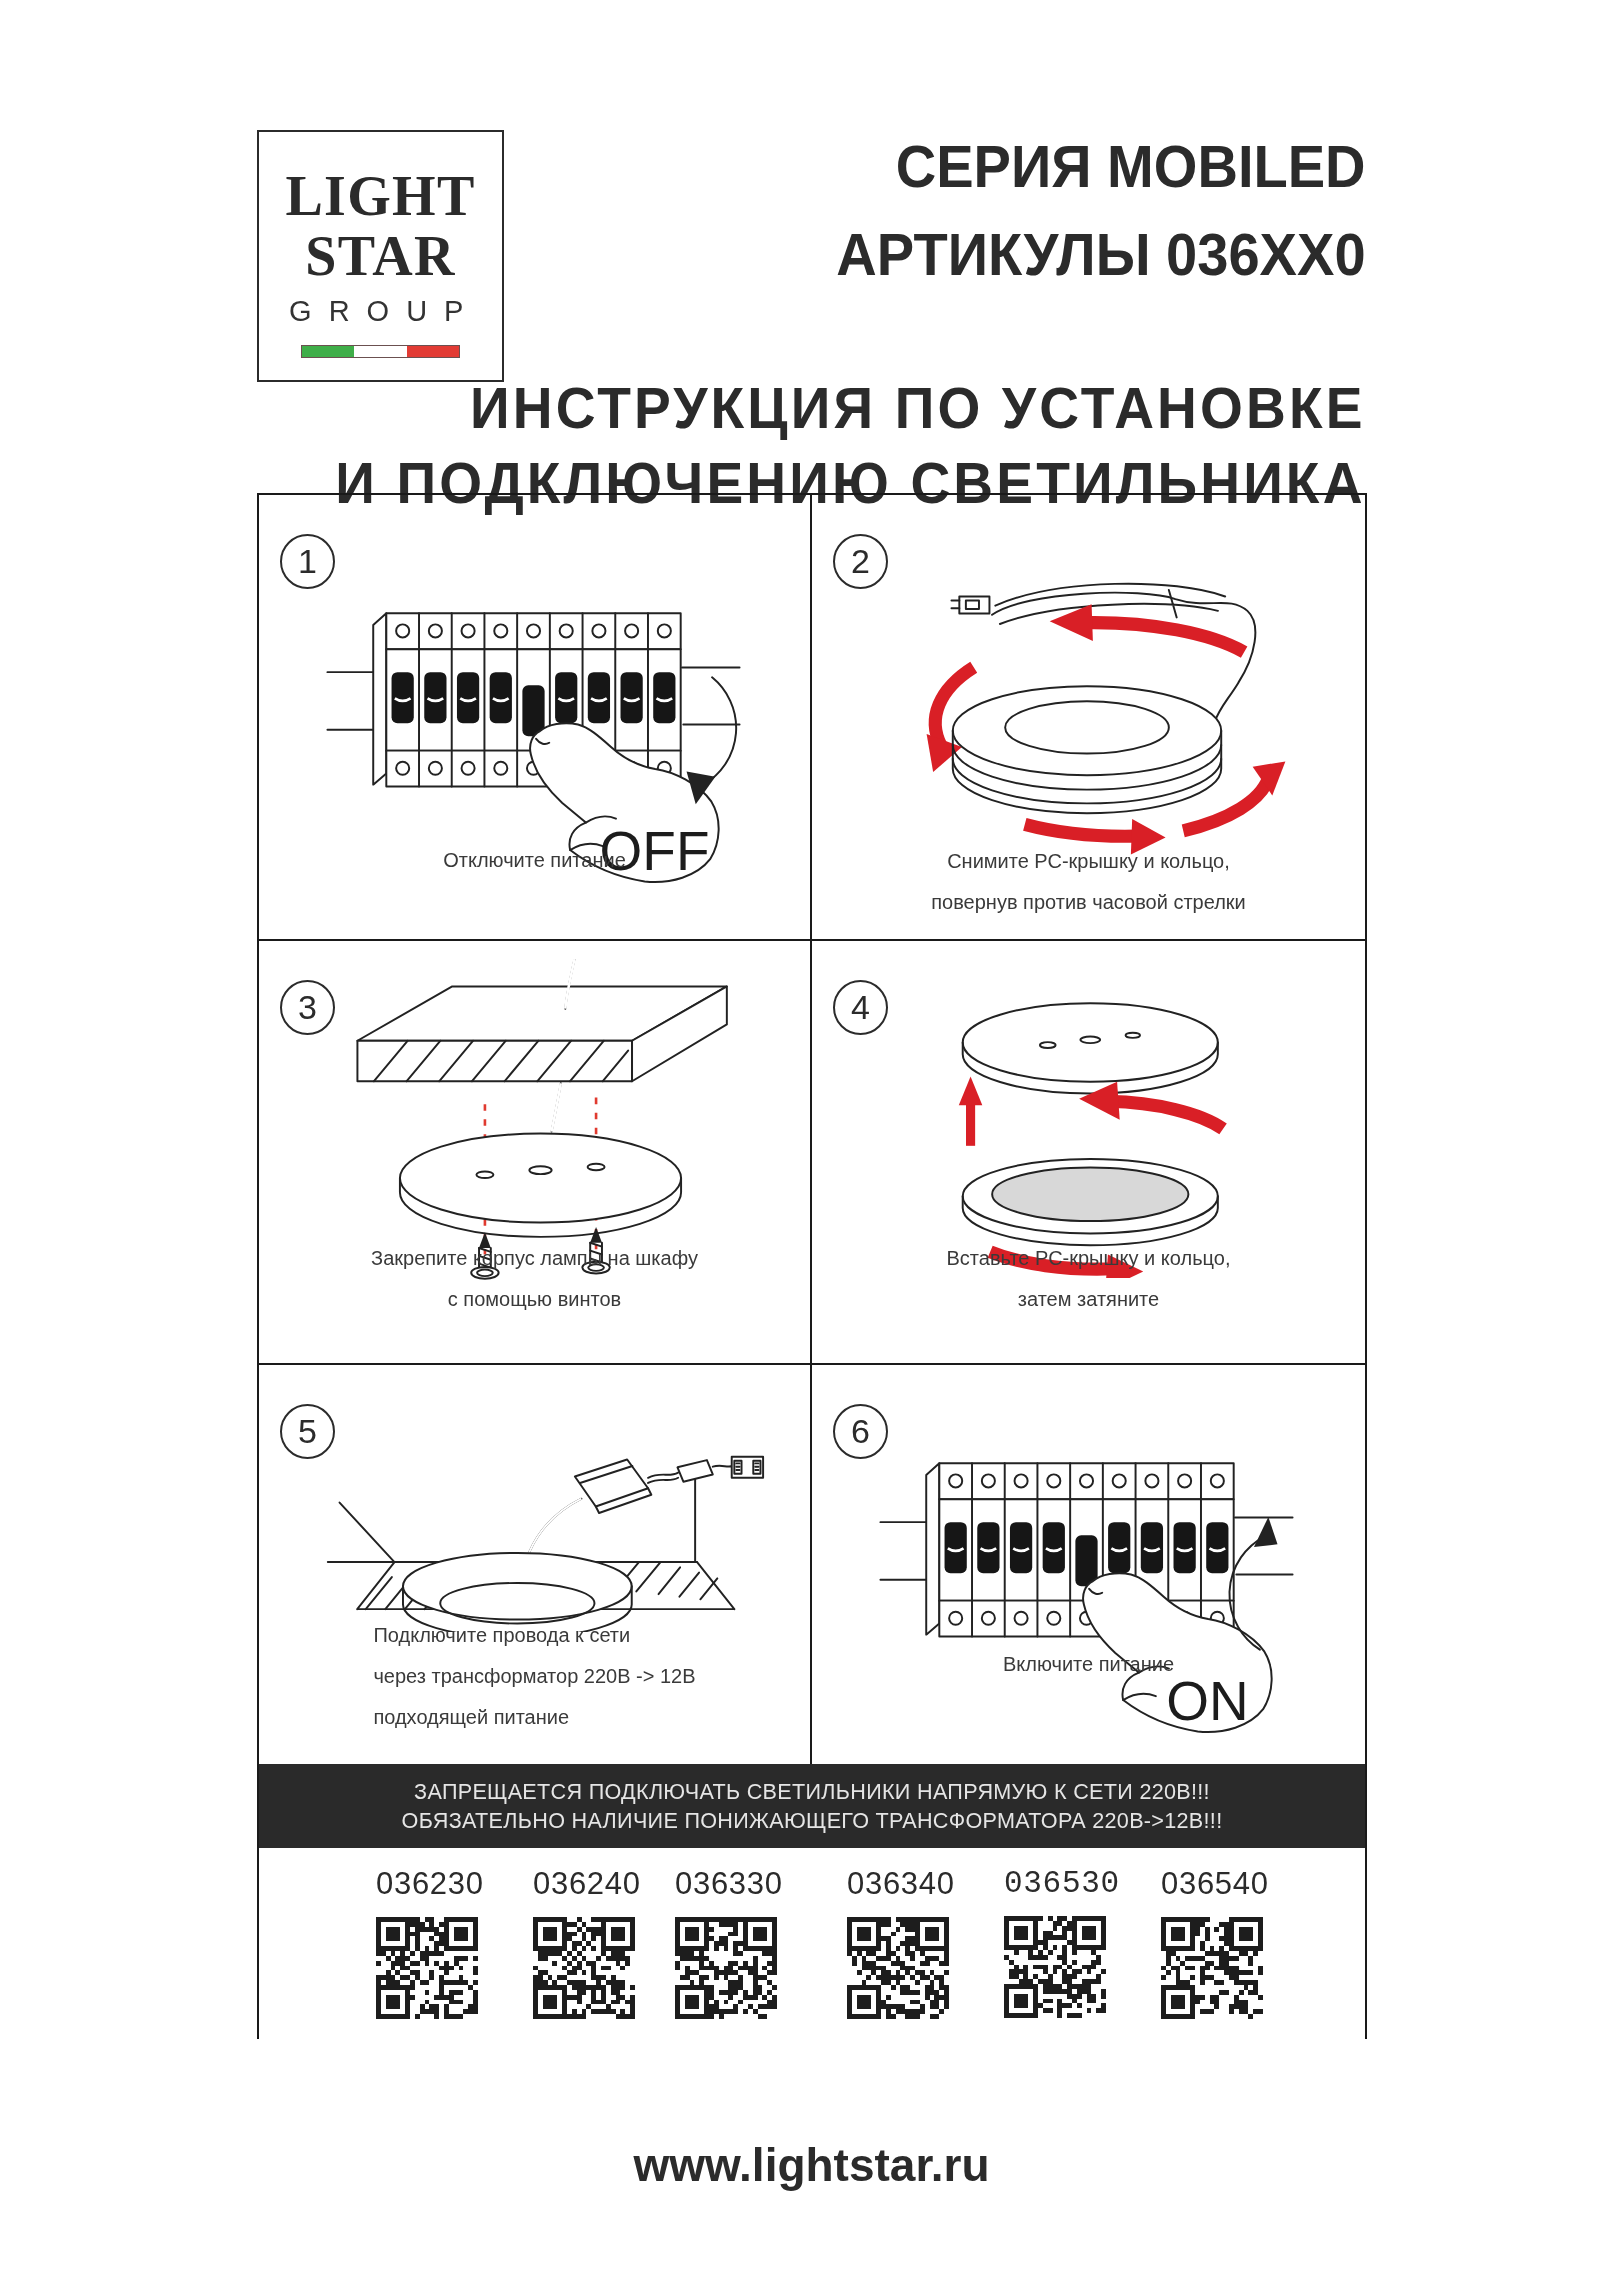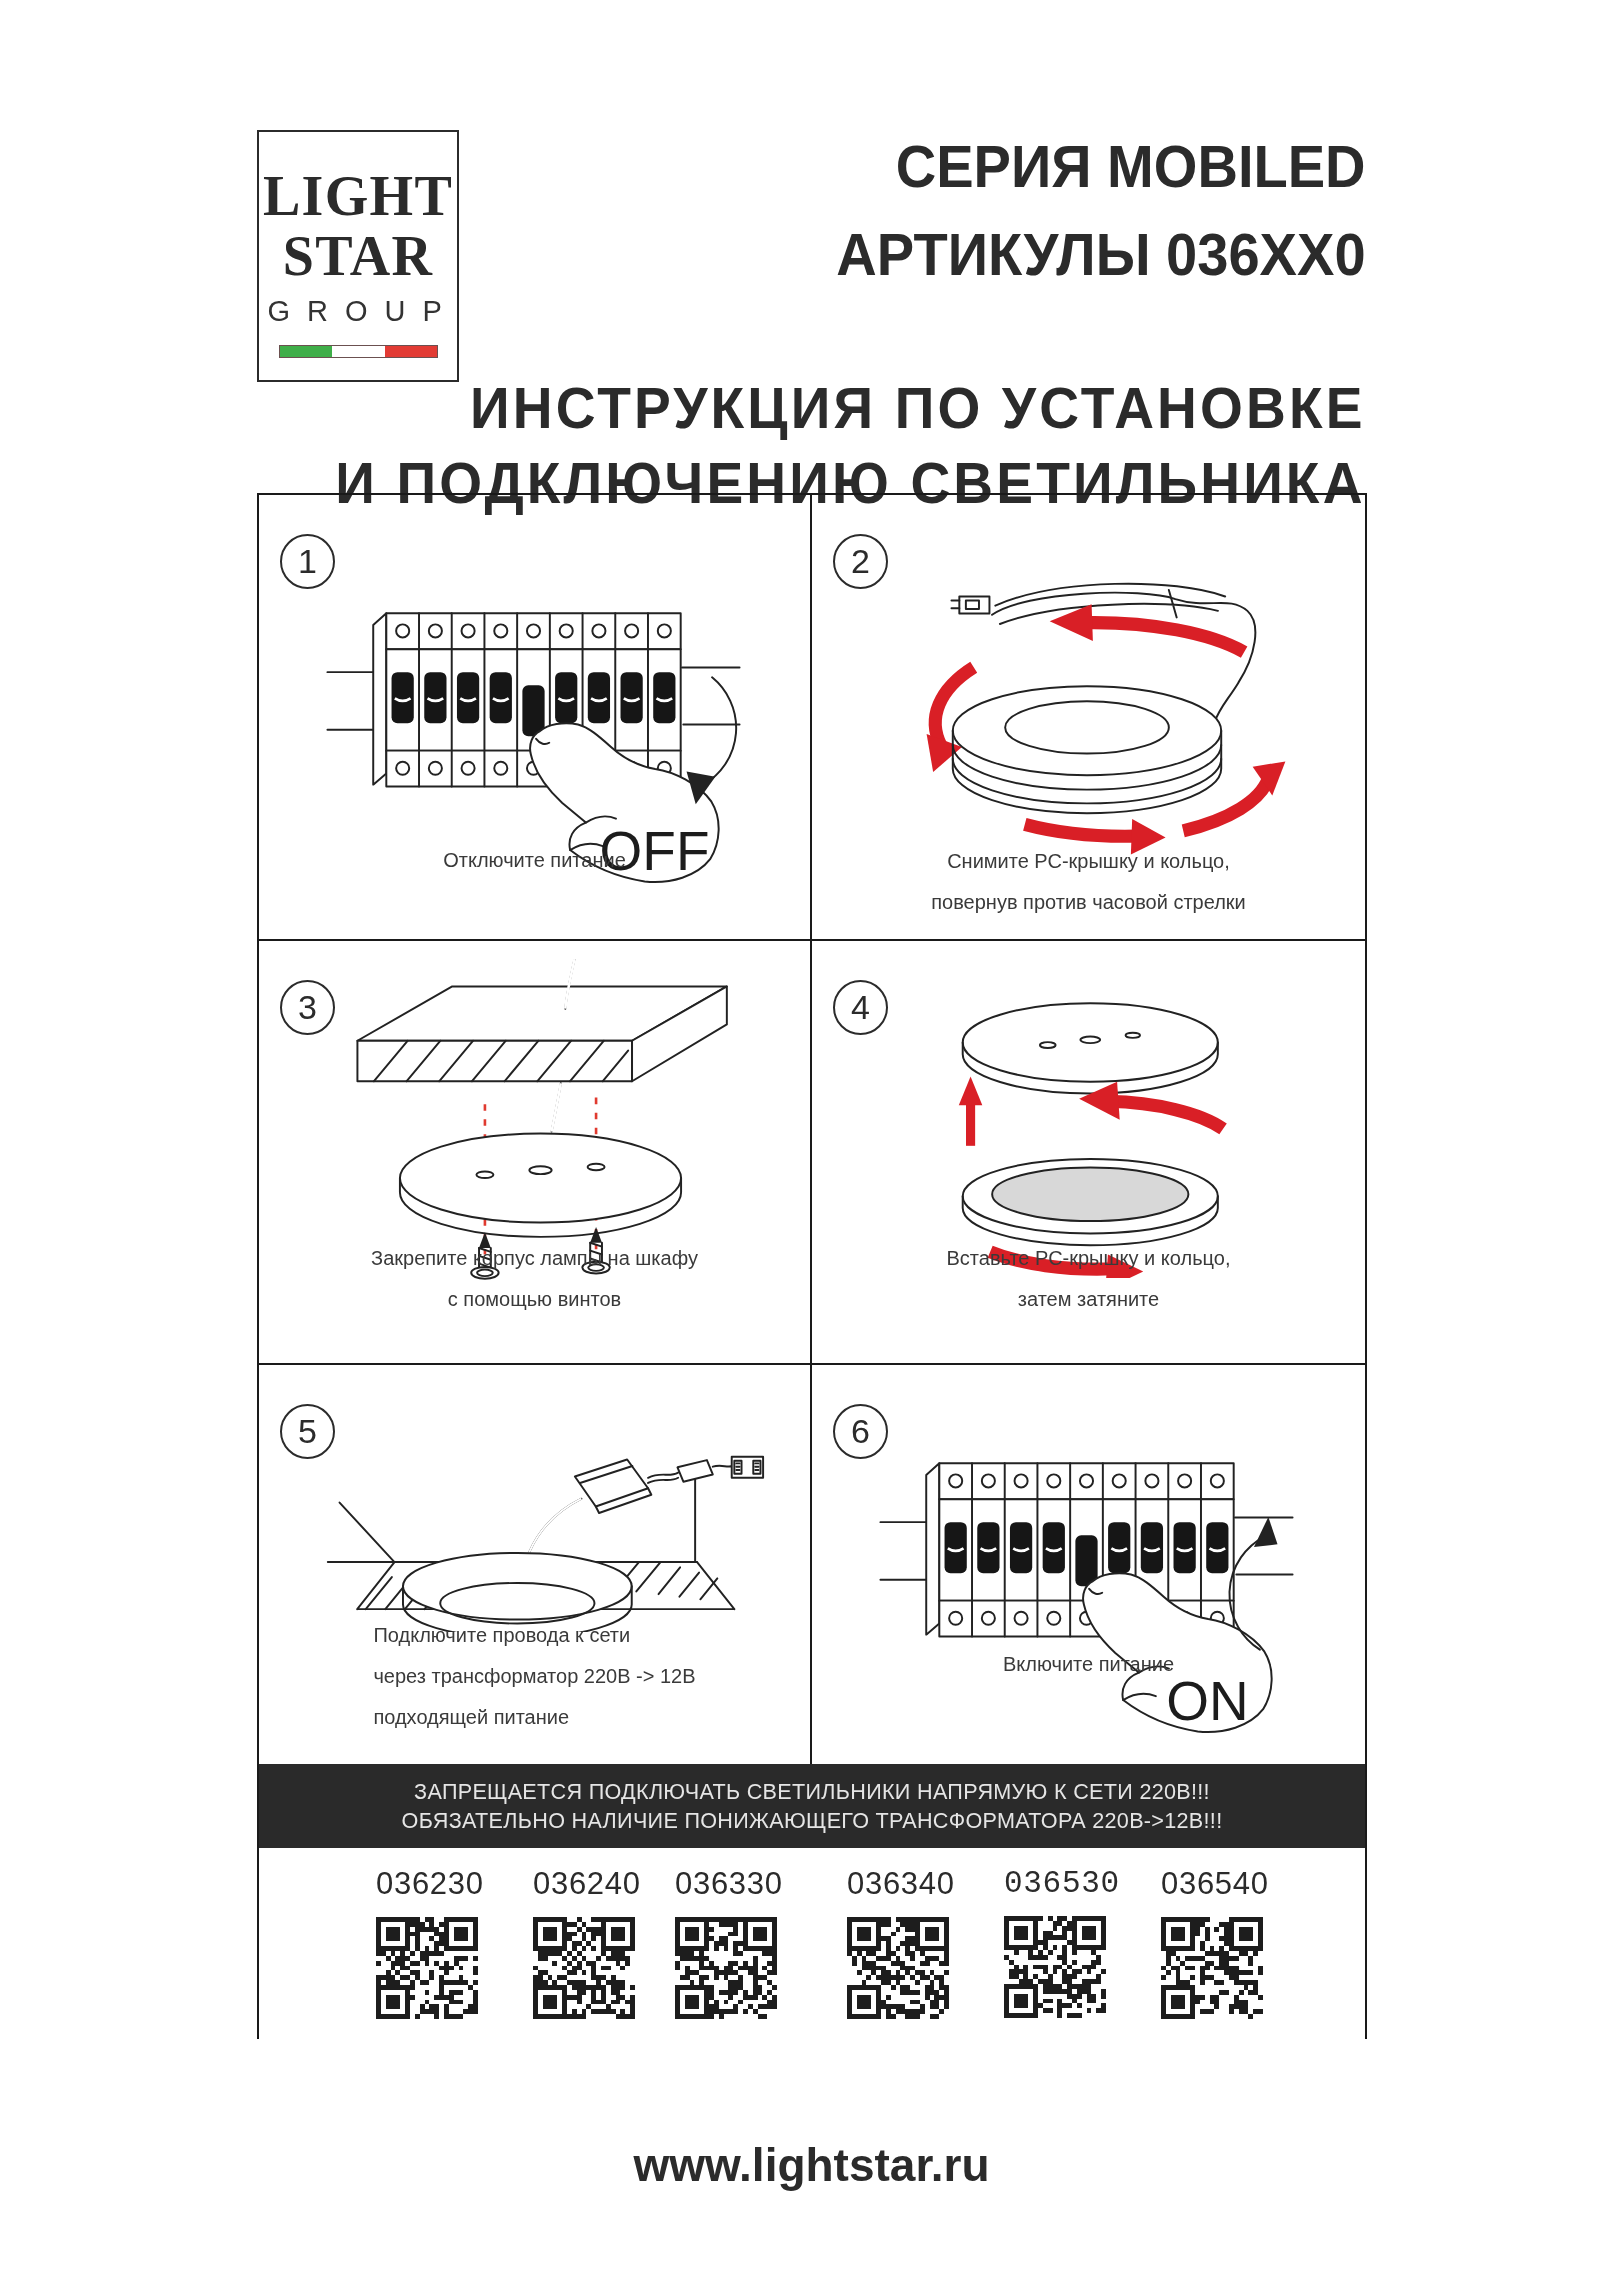--- a/index.html
+++ b/index.html
@@ -1,19 +1,19 @@
 <!DOCTYPE html>
 <html style="font-size:10.5px"><head>
 <meta charset="utf-8">
 <style>
   html,body{margin:0;padding:0;background:#fff;}
   .page{position:relative;width:1623px;height:2295px;background:#ffffff;overflow:hidden;
         font-family:"Liberation Sans", sans-serif;color:#2b2b2b;}
   
-  .logo-box{position:absolute;left:257px;top:130px;width:202px;height:252px;
+  .logo-box{position:absolute;left:257px;top:130px;width:247px;height:252px;
             border:2.6px solid #2b2b2b;box-sizing:border-box;text-align:center;}
   .logo-word{font-family:"Liberation Serif", serif;font-weight:bold;font-size:56px;
              line-height:60px;letter-spacing:1.3px;color:#2b2b2b;}
   .logo-word.first{margin-top:34px;}
   .logo-group{margin-top:9.2px;font-size:29px;font-weight:300;letter-spacing:17px;
               text-indent:8.5px;color:#333;}
   .logo-flag{width:157px;height:10.5px;margin:17px auto 0 auto;border:1.3px solid #6b5050;
              background:linear-gradient(90deg,#3fae49 0 33.4%,#ffffff 33.4% 66.6%,#e23b34 66.6% 100%);}
   .title-block{position:absolute;right:257px;top:123px;text-align:right;color:#2b2b2b;}
   .title-line{font-weight:bold;font-size:59px;line-height:88px;white-space:nowrap;

